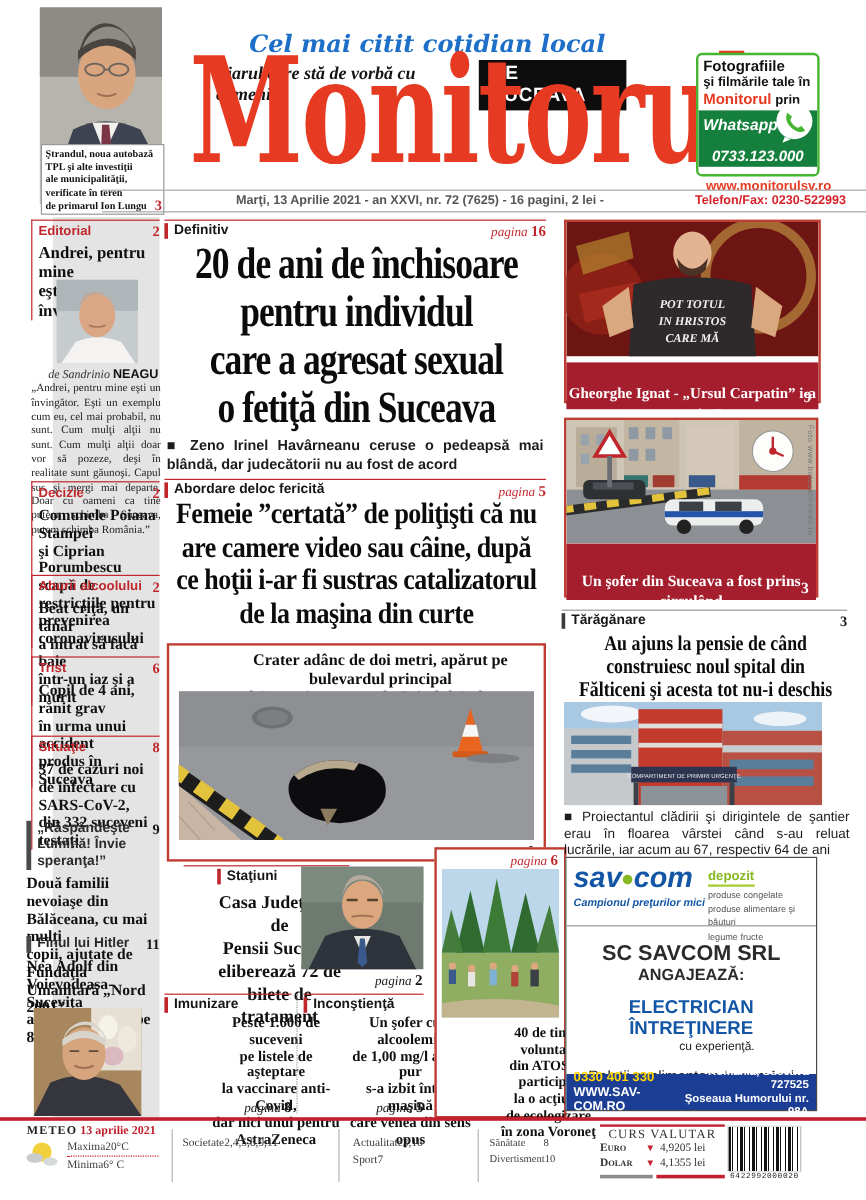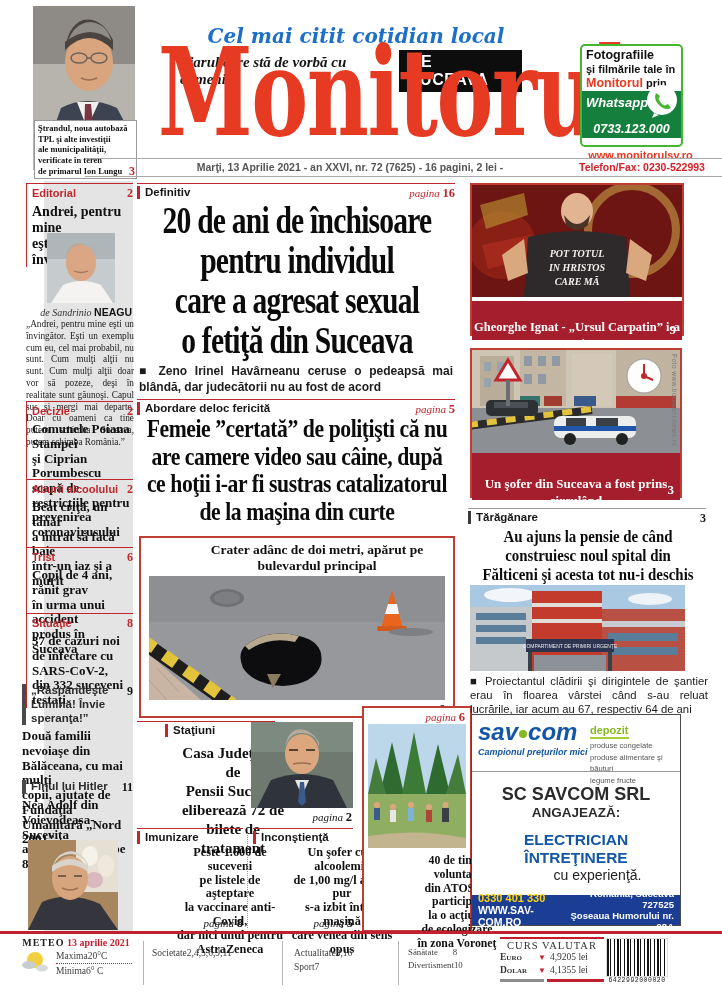--- a/index.html
+++ b/index.html
@@ -290,21 +290,21 @@
         <path d="M118 98 L124 112 L132 98 Z" fill="#8a7a5e"></path>
         <polygon points="243,14 254,52 232,52" fill="#e8641f"></polygon>
         <polygon points="239,28 248,28 250,38 236,38" fill="#f6f6f6"></polygon>
         <rect x="228" y="50" width="30" height="5" rx="2" fill="#d25a1a"></rect>
         <ellipse cx="262" cy="56" rx="22" ry="4" fill="#7e7f82"></ellipse>
       </svg>
     </div>
     <div class="abs pg blk" style="right:8px;top:164px;"><span>pagina</span> <b>6</b></div>
   </div>
 
-  <div class="abs kick" style="left:137px;top:721px;width:110px;padding-left:28px;">
+  <div class="abs kick" style="left:153px;top:721px;width:110px;padding-left:28px;">
     <span class="lbl">Staţiuni</span>
   </div>
   <div class="abs boxcap" style="left:137px;top:744px;width:112px;font-size:15px;line-height:19px;">Casa Judeţeană de
 Pensii Suceava
 eliberează 72 de
 bilete de tratament</div>
   <div class="abs" style="left:251px;top:722px;width:102px;height:86px;">
     <svg width="102" height="86" viewBox="0 0 102 86">
       <rect width="102" height="86" fill="#6e7a70"></rect>
       <rect width="102" height="30" fill="#7d8a80"></rect>
@@ -483,21 +483,21 @@
       <div style="flex:1;">
         <div class="dep-t">depozit</div>
         <div class="dep-i">produse congelate</div>
         <div class="dep-i">produse alimentare şi băuturi</div>
         <div class="dep-i">legume fructe</div>
       </div>
     </div>
     <div class="ctr" style="font-weight:bold;font-size:18px;color:#2b2b2b;margin-top:12px;">SC SAVCOM SRL</div>
     <div class="ctr" style="font-weight:bold;font-size:13.5px;color:#2b2b2b;">ANGAJEAZĂ:</div>
     <div class="ctr" style="font-weight:bold;font-size:15.5px;color:#1356a5;margin-top:11px;">ELECTRICIAN ÎNTREŢINERE</div>
-    <div class="ctr" style="font-size:14px;color:#222;padding-left:43px;">cu experienţă.</div>
+    <div class="ctr" style="font-size:10px;color:#222;padding-left:43px;">cu experienţă.</div>
     <div class="ctr" style="font-size:12.5px;color:#222;margin-top:11px;padding:0 14px;line-height:1.3;">
       <span>Relaţii suplimentare la numărul </span><b>de tel. 0755-469.413</b>
     </div>
     <div class="sav-bar abs" style="left:0;right:0;bottom:0;height:30px;">
       <div>
         <div style="color:#ffd400;font-weight:bold;font-size:11px;">0330 401 330</div>
         <div style="font-weight:bold;font-size:10.5px;">WWW.SAV-COM.RO</div>
       </div>
       <div style="text-align:right;">
         <div style="font-weight:bold;font-size:9.5px;">România, Suceava 727525</div>

